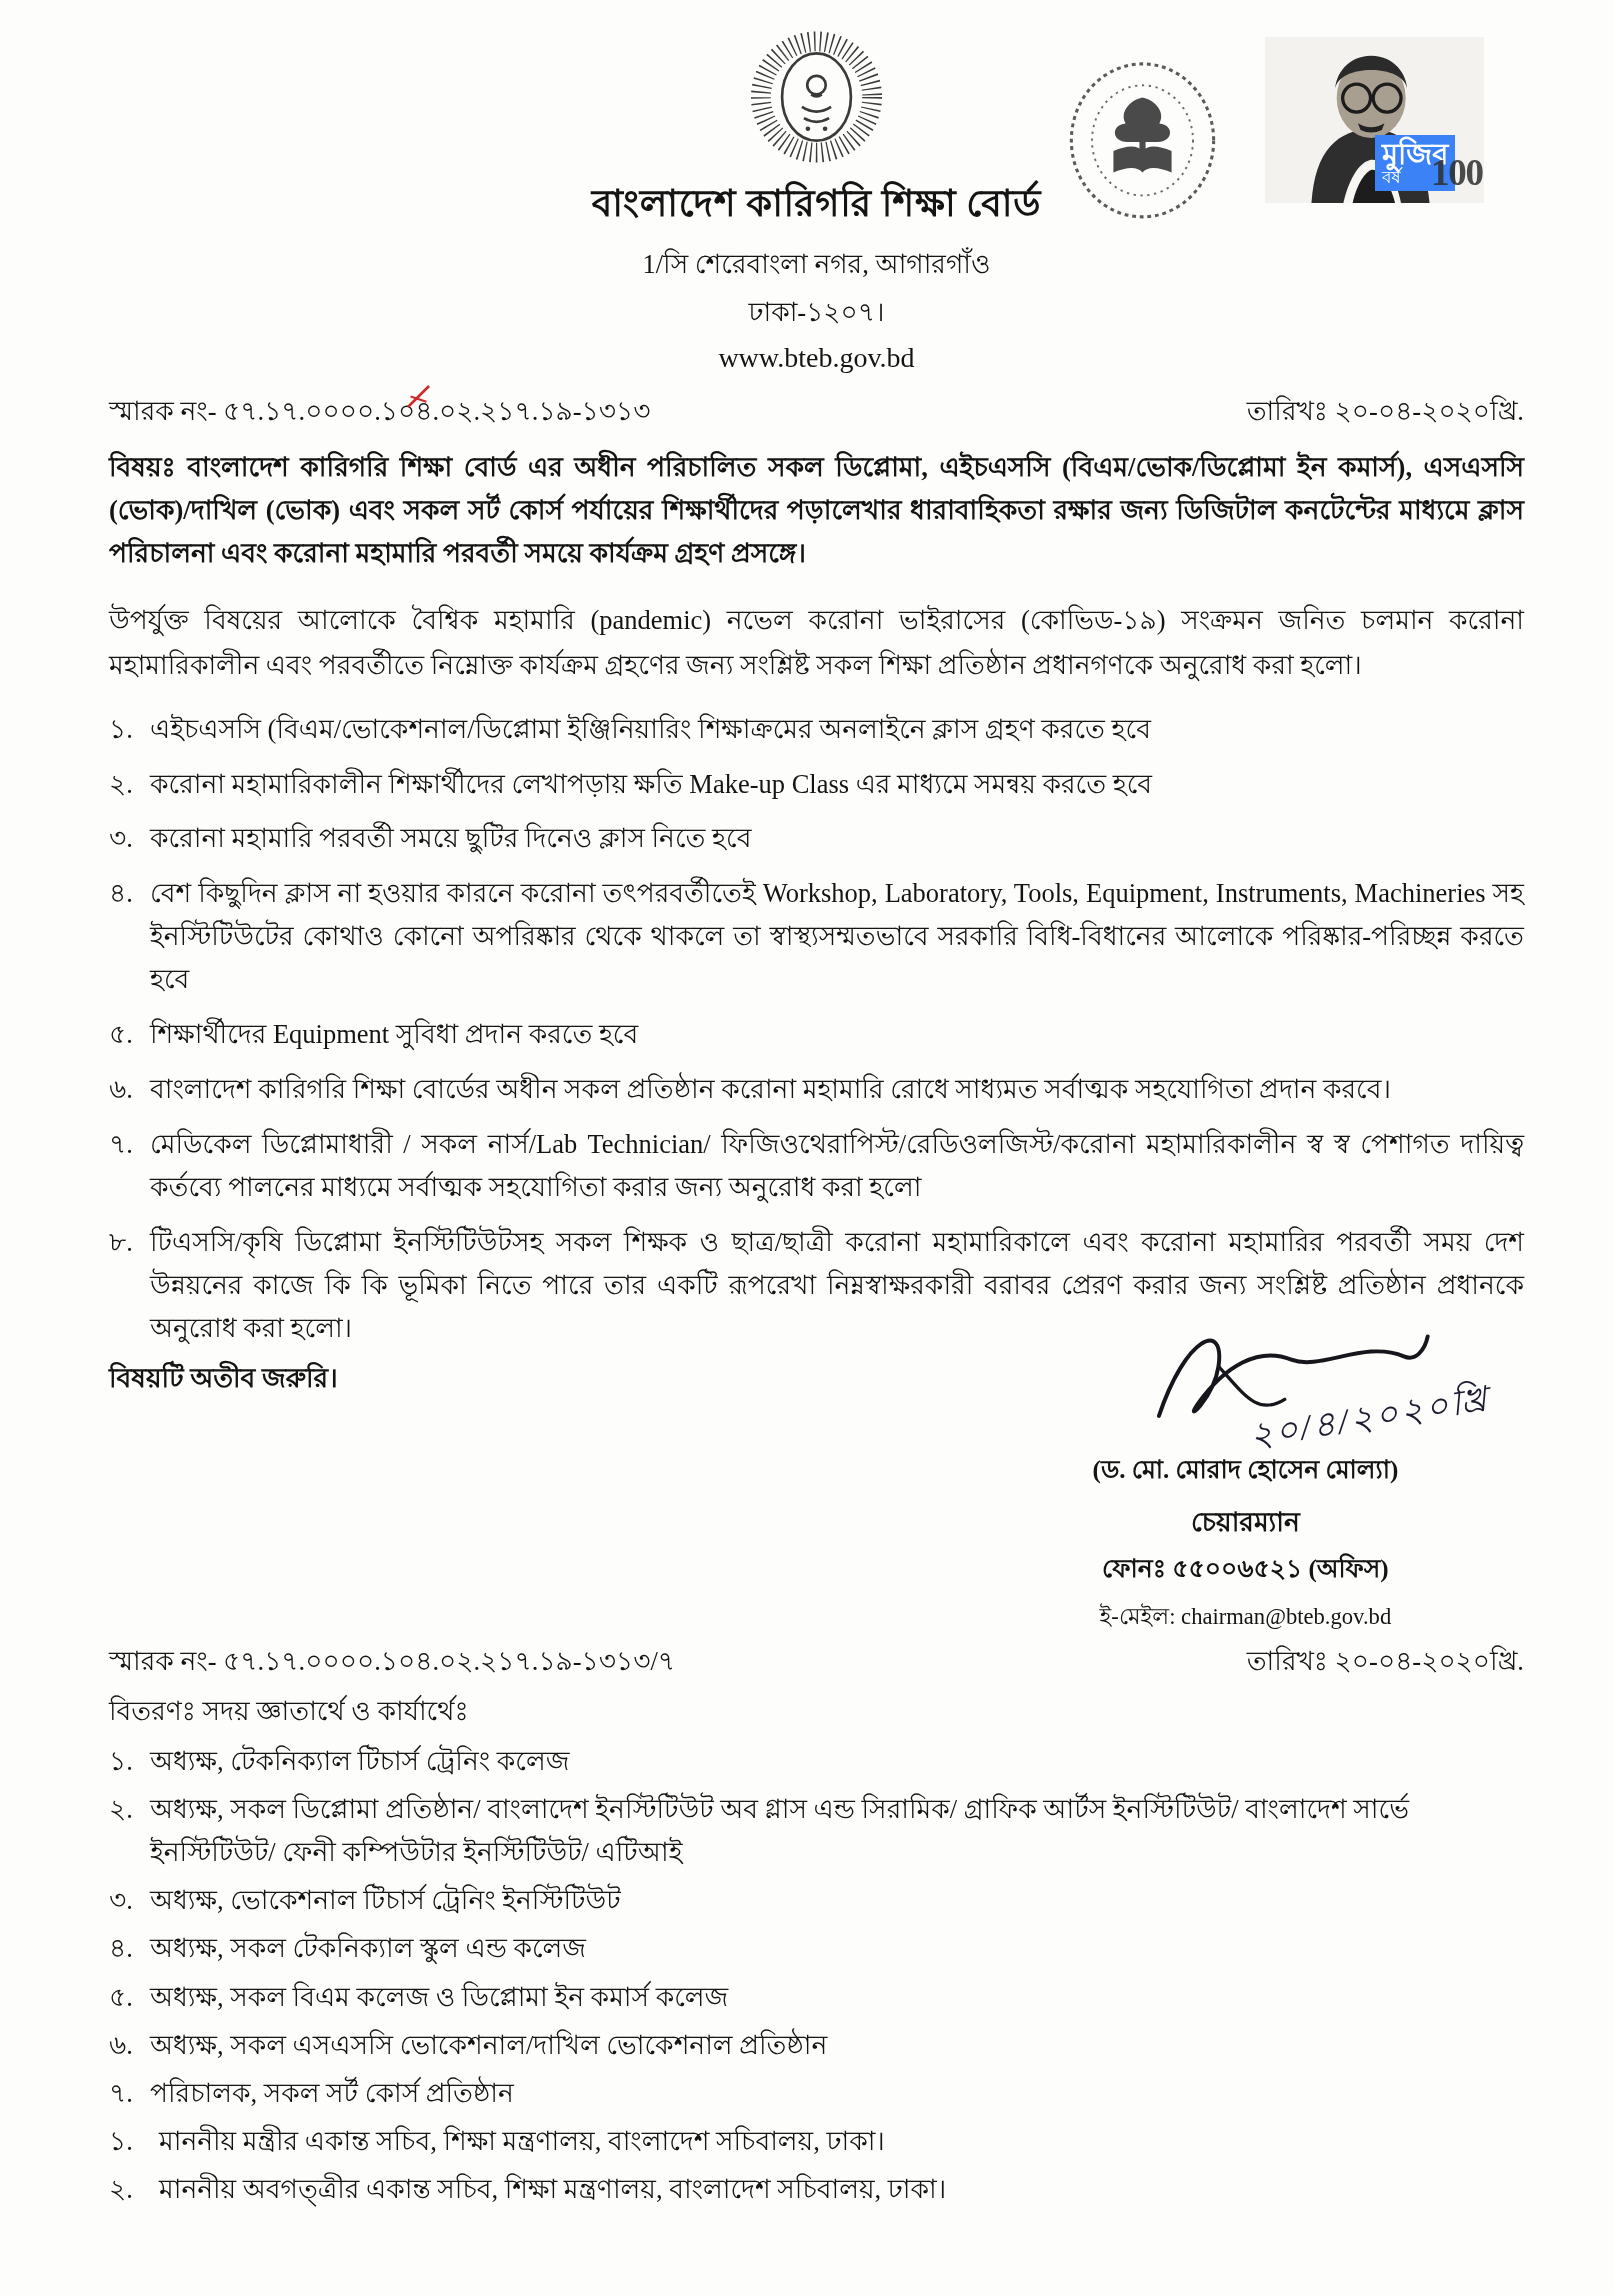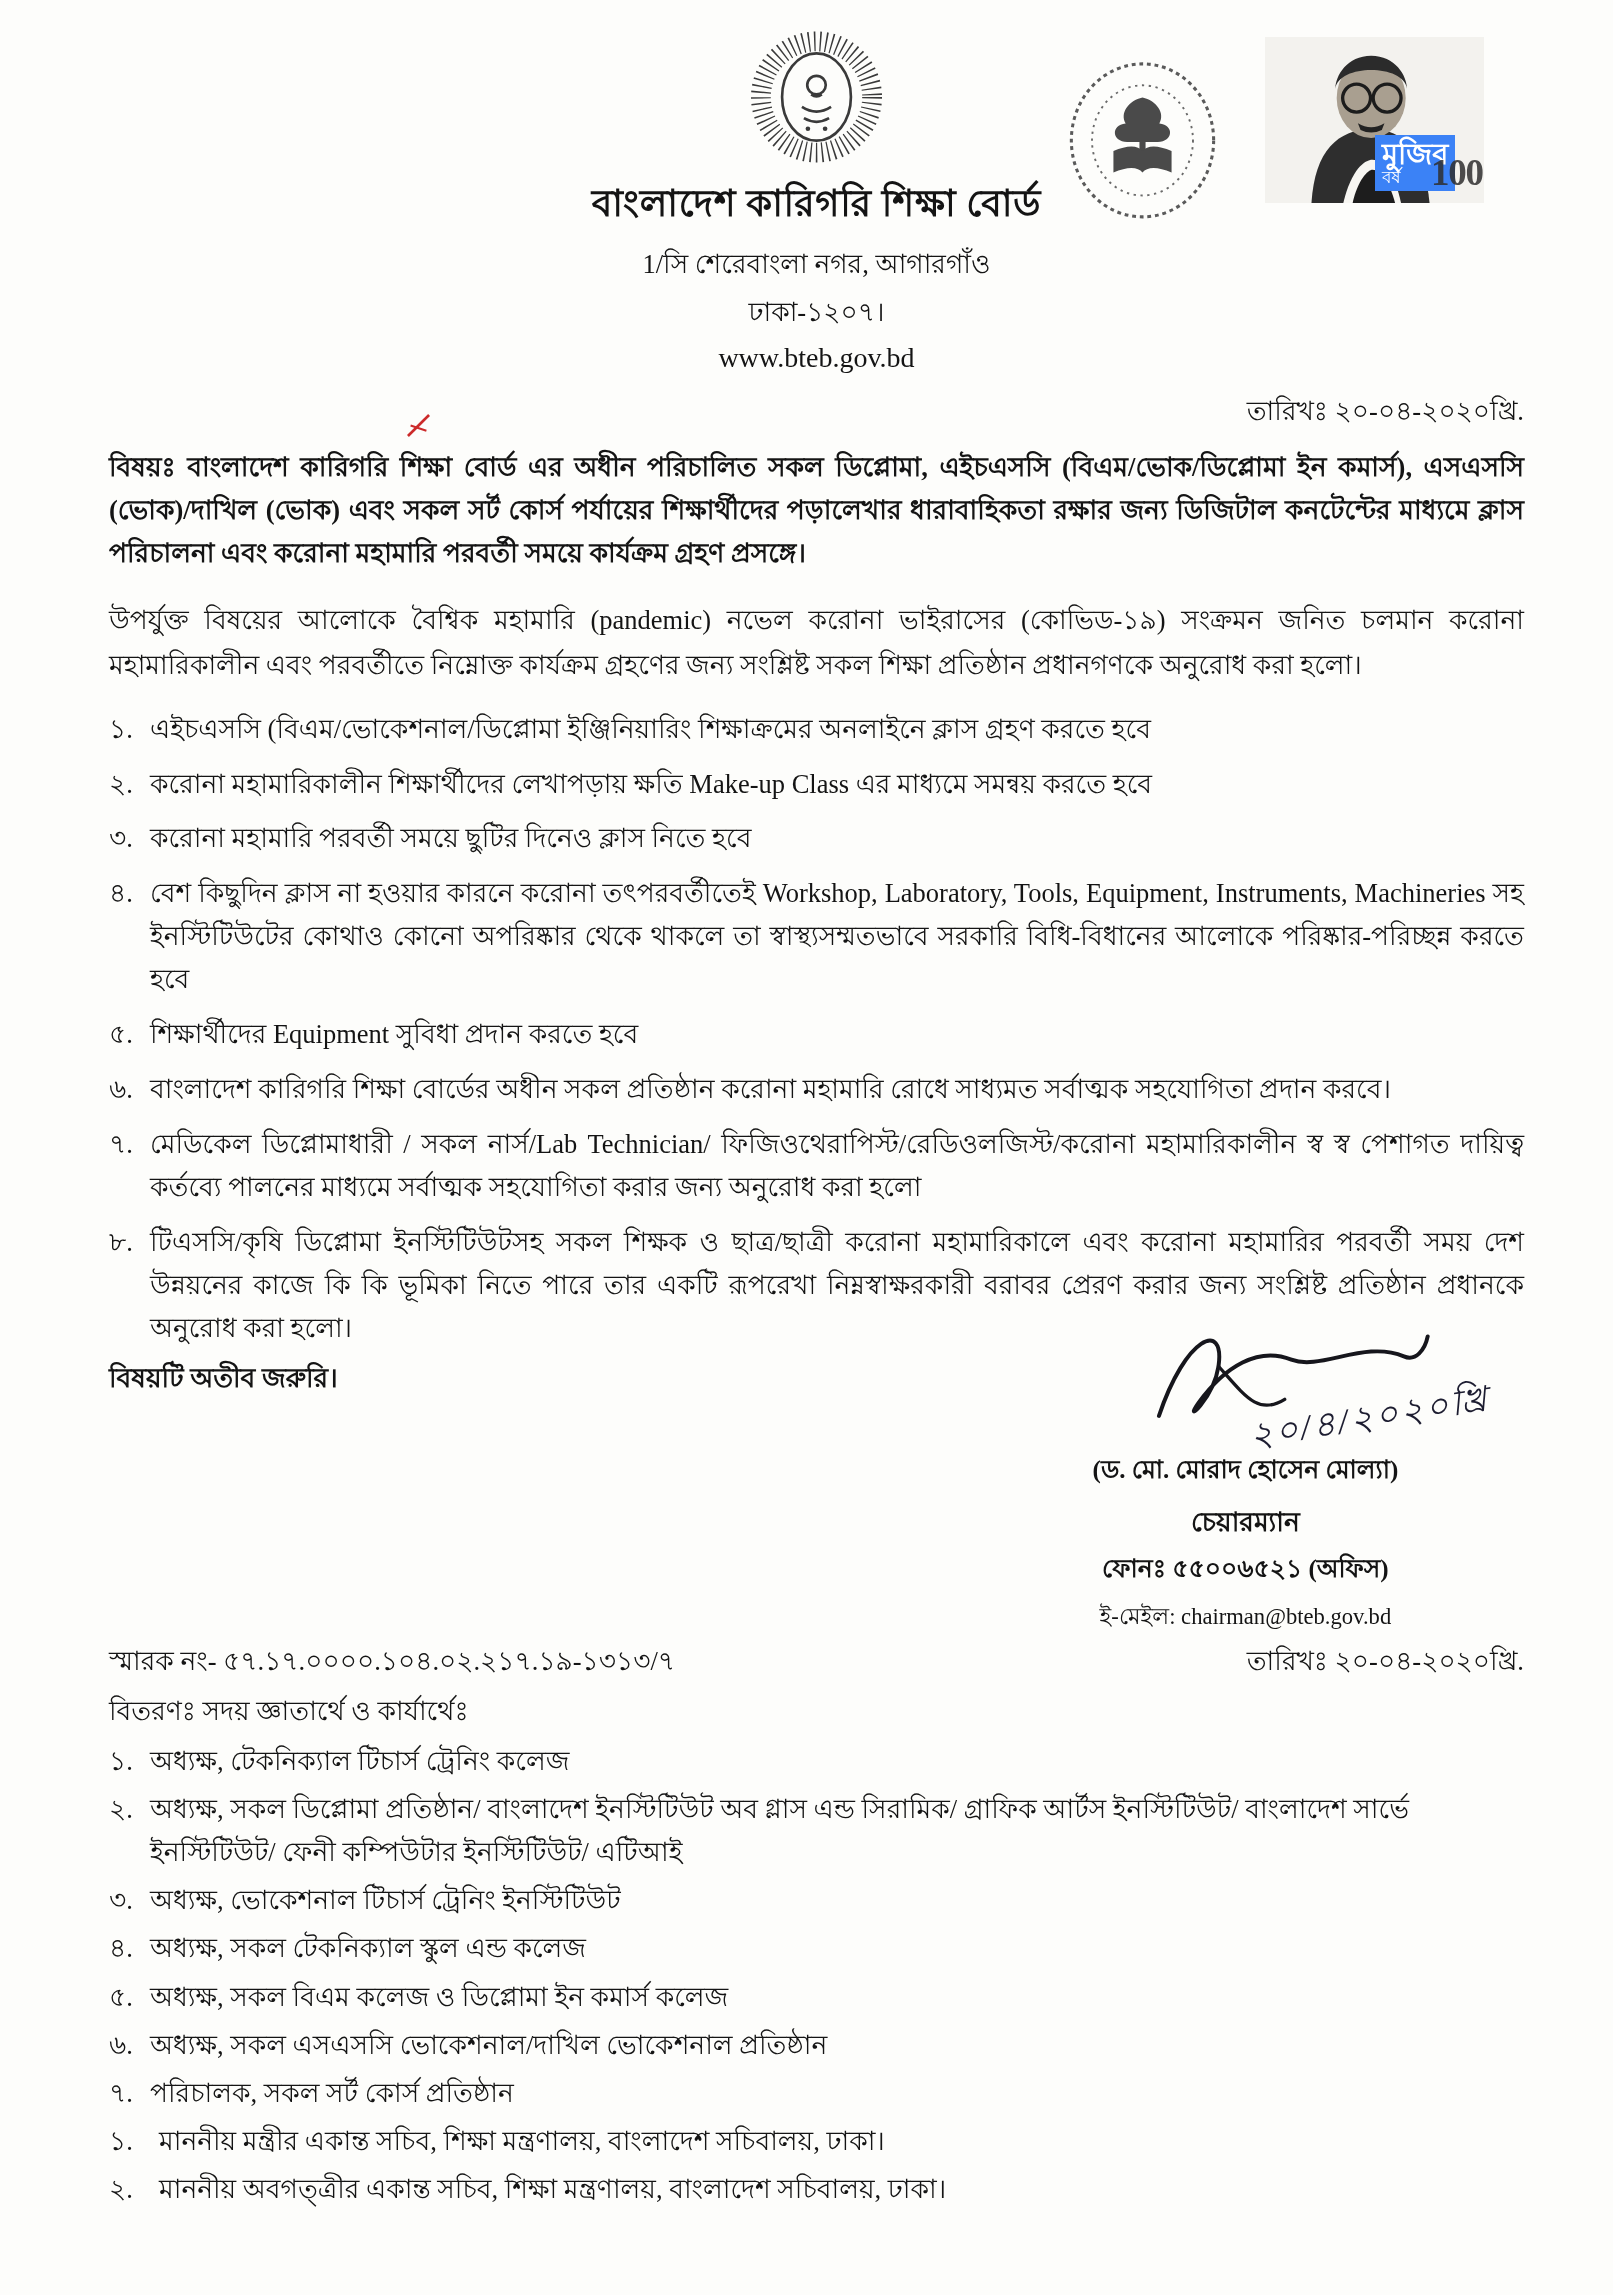--- a/index.html
+++ b/index.html
@@ -105,20 +105,21 @@
           <span class="t1">মুজিব</span>
           <span class="t2">বর্ষ</span>
         </div>
         <div class="mujib-100">100</div>
       </div>
     </div>
   </div>
 
   <div class="memo-row">
     <span class="memo-no">
+      <span>স্মারক নং- ৫৭.১৭.০০০০.১০৪.০২.২১৭.১৯-১৩১৩</span>
       <svg class="red-tick" width="29" height="29" viewBox="0 0 44 44">
         <path d="M6,38 L38,6" stroke="#cc2a2a" stroke-width="4" fill="none"></path>
         <path d="M10,22 L34,30" stroke="#cc2a2a" stroke-width="3" fill="none"></path>
       </svg>
     </span>
     <span class="memo-date">তারিখঃ ২০-০৪-২০২০খ্রি.</span>
   </div>
 
   <div class="subject">বিষয়ঃ বাংলাদেশ কারিগরি শিক্ষা বোর্ড এর অধীন পরিচালিত সকল ডিপ্লোমা, এইচএসসি (বিএম/ভোক/ডিপ্লোমা ইন কমার্স), এসএসসি (ভোক)/দাখিল (ভোক) এবং সকল সর্ট কোর্স পর্যায়ের শিক্ষার্থীদের পড়ালেখার ধারাবাহিকতা রক্ষার জন্য ডিজিটাল কনটেন্টের মাধ্যমে ক্লাস পরিচালনা এবং করোনা মহামারি পরবর্তী সময়ে কার্যক্রম গ্রহণ প্রসঙ্গে।</div>
 

